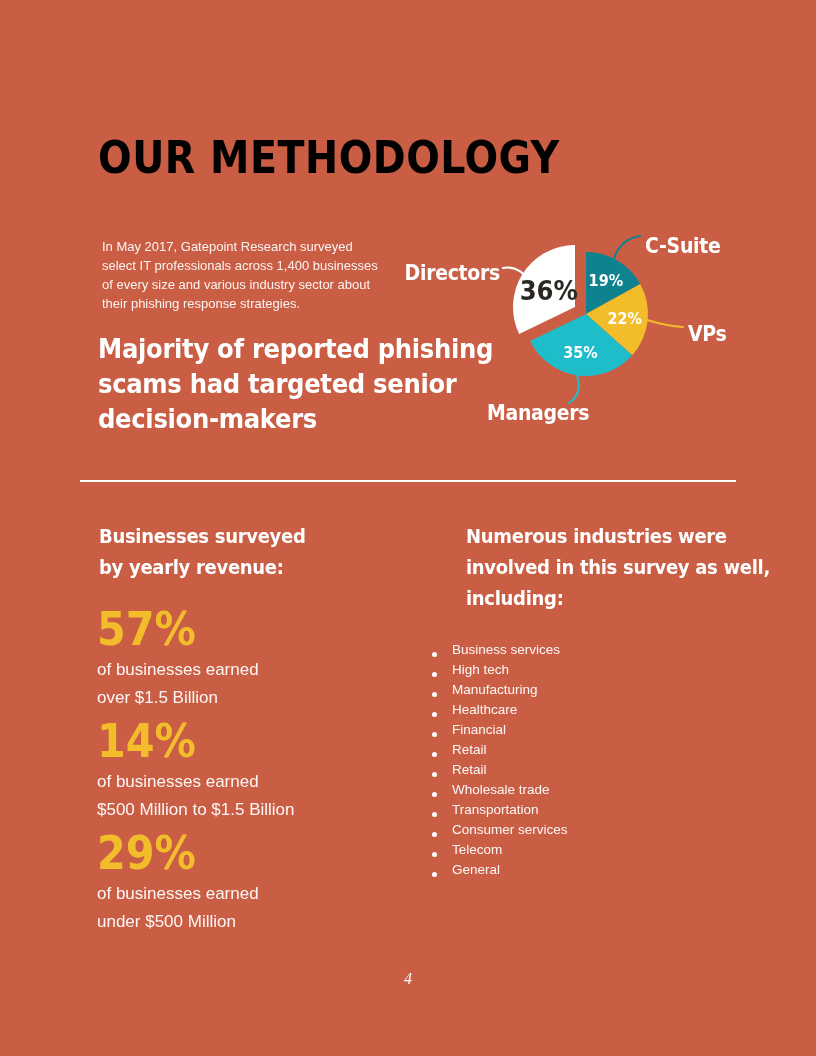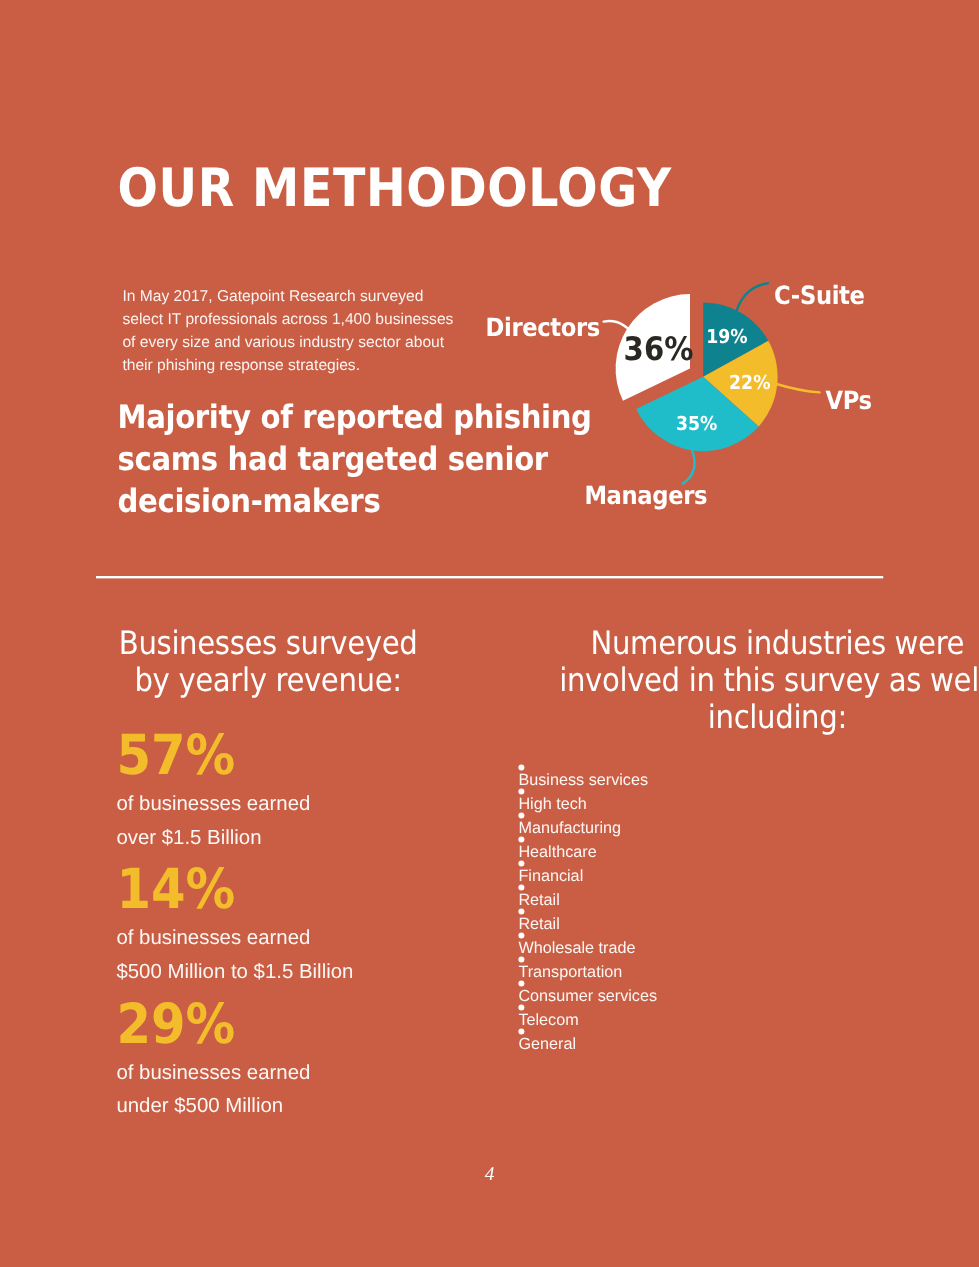--- a/index.html
+++ b/index.html
@@ -7,21 +7,21 @@
   .page {
     position:relative; width:816px; height:1056px; margin:0 auto;
     background:#C95E44; overflow:hidden;
     font-family:"Liberation Sans", sans-serif; color:#ffffff;
   }
   .cond { font-family:"DejaVu Sans", sans-serif; font-stretch:condensed; letter-spacing:-0.3px; }
 
   .title {
     position:absolute; left:98px; top:136px;
     font-size:44px; font-weight:700; line-height:1; letter-spacing:0.5px;
-    white-space:pre; color:#ffffff;
+    white-space:pre; color:#000000;
   }
   .intro {
     position:absolute; left:102px; top:237px; width:330px;
     font-size:13px; line-height:19px; white-space:pre-line;
     color:rgba(255,255,255,0.93);
   }
   .subtitle {
     position:absolute; left:98px; top:331px;
     font-size:27px; font-weight:700; line-height:35px; white-space:pre;
   }
@@ -38,37 +38,37 @@
     font-weight:700; font-size:21px; letter-spacing:-0.3px; white-space:nowrap;
   }
   .lbl-csuite   { left:245px; top:19px;  }
   .lbl-vps      { left:288px; top:107px; }
   .lbl-managers { left:87px;  top:186px; }
   .lbl-directors{ left:-20px; top:46px; width:120px; text-align:right; }
 
   .divider { position:absolute; left:80px; top:480px; width:656px; height:2px; background:#ffffff; border:none; }
 
   .col-heading {
-    position:absolute; font-size:27px; font-weight:400; line-height:31px; white-space:pre;text-align:center;
+    position:absolute; font-size:20px; font-weight:700; line-height:31px; white-space:pre;
   }
   .revenue-heading    { left:99px;  top:521px; }
   .industries-heading { left:429px; top:521px;margin-left:37px; }
 
   .stat { position:absolute; left:97px; width:320px; }
   .stat-1 { top:606px; } .stat-2 { top:718px; } .stat-3 { top:830px; }
   .stat-pct {
     font-family:"DejaVu Sans", sans-serif; font-stretch:condensed;
     font-size:46px; font-weight:700; line-height:1; color:#F3BC2B;
   }
   .stat-desc { margin-top:4px; font-size:17px; line-height:28px; white-space:pre-line; color:rgba(255,255,255,0.95); }
 
   .industries-list { position:absolute; left:432px; top:637px; list-style:none; }
   .industries-list li {
-    display:flex; align-items:flex-start; height:20px;
-    font-size:13.5px; color:rgba(255,255,255,0.95);flex-direction:column;
+    display:flex; align-items:flex-end; height:20px;
+    font-size:13.5px; color:rgba(255,255,255,0.95);
   }
   .dot { width:5px; height:5px; border-radius:50%; background:#ffffff; margin-right:15px; flex:0 0 auto; }
 
   .footer { position:absolute; left:0; top:970px; width:100%; text-align:center; }
   .page-number { font-family:"Liberation Serif", serif; font-style:italic; font-size:16px; color:#ffffff; }
 </style>
 </head>
 <body>
 
 <div class="page">

